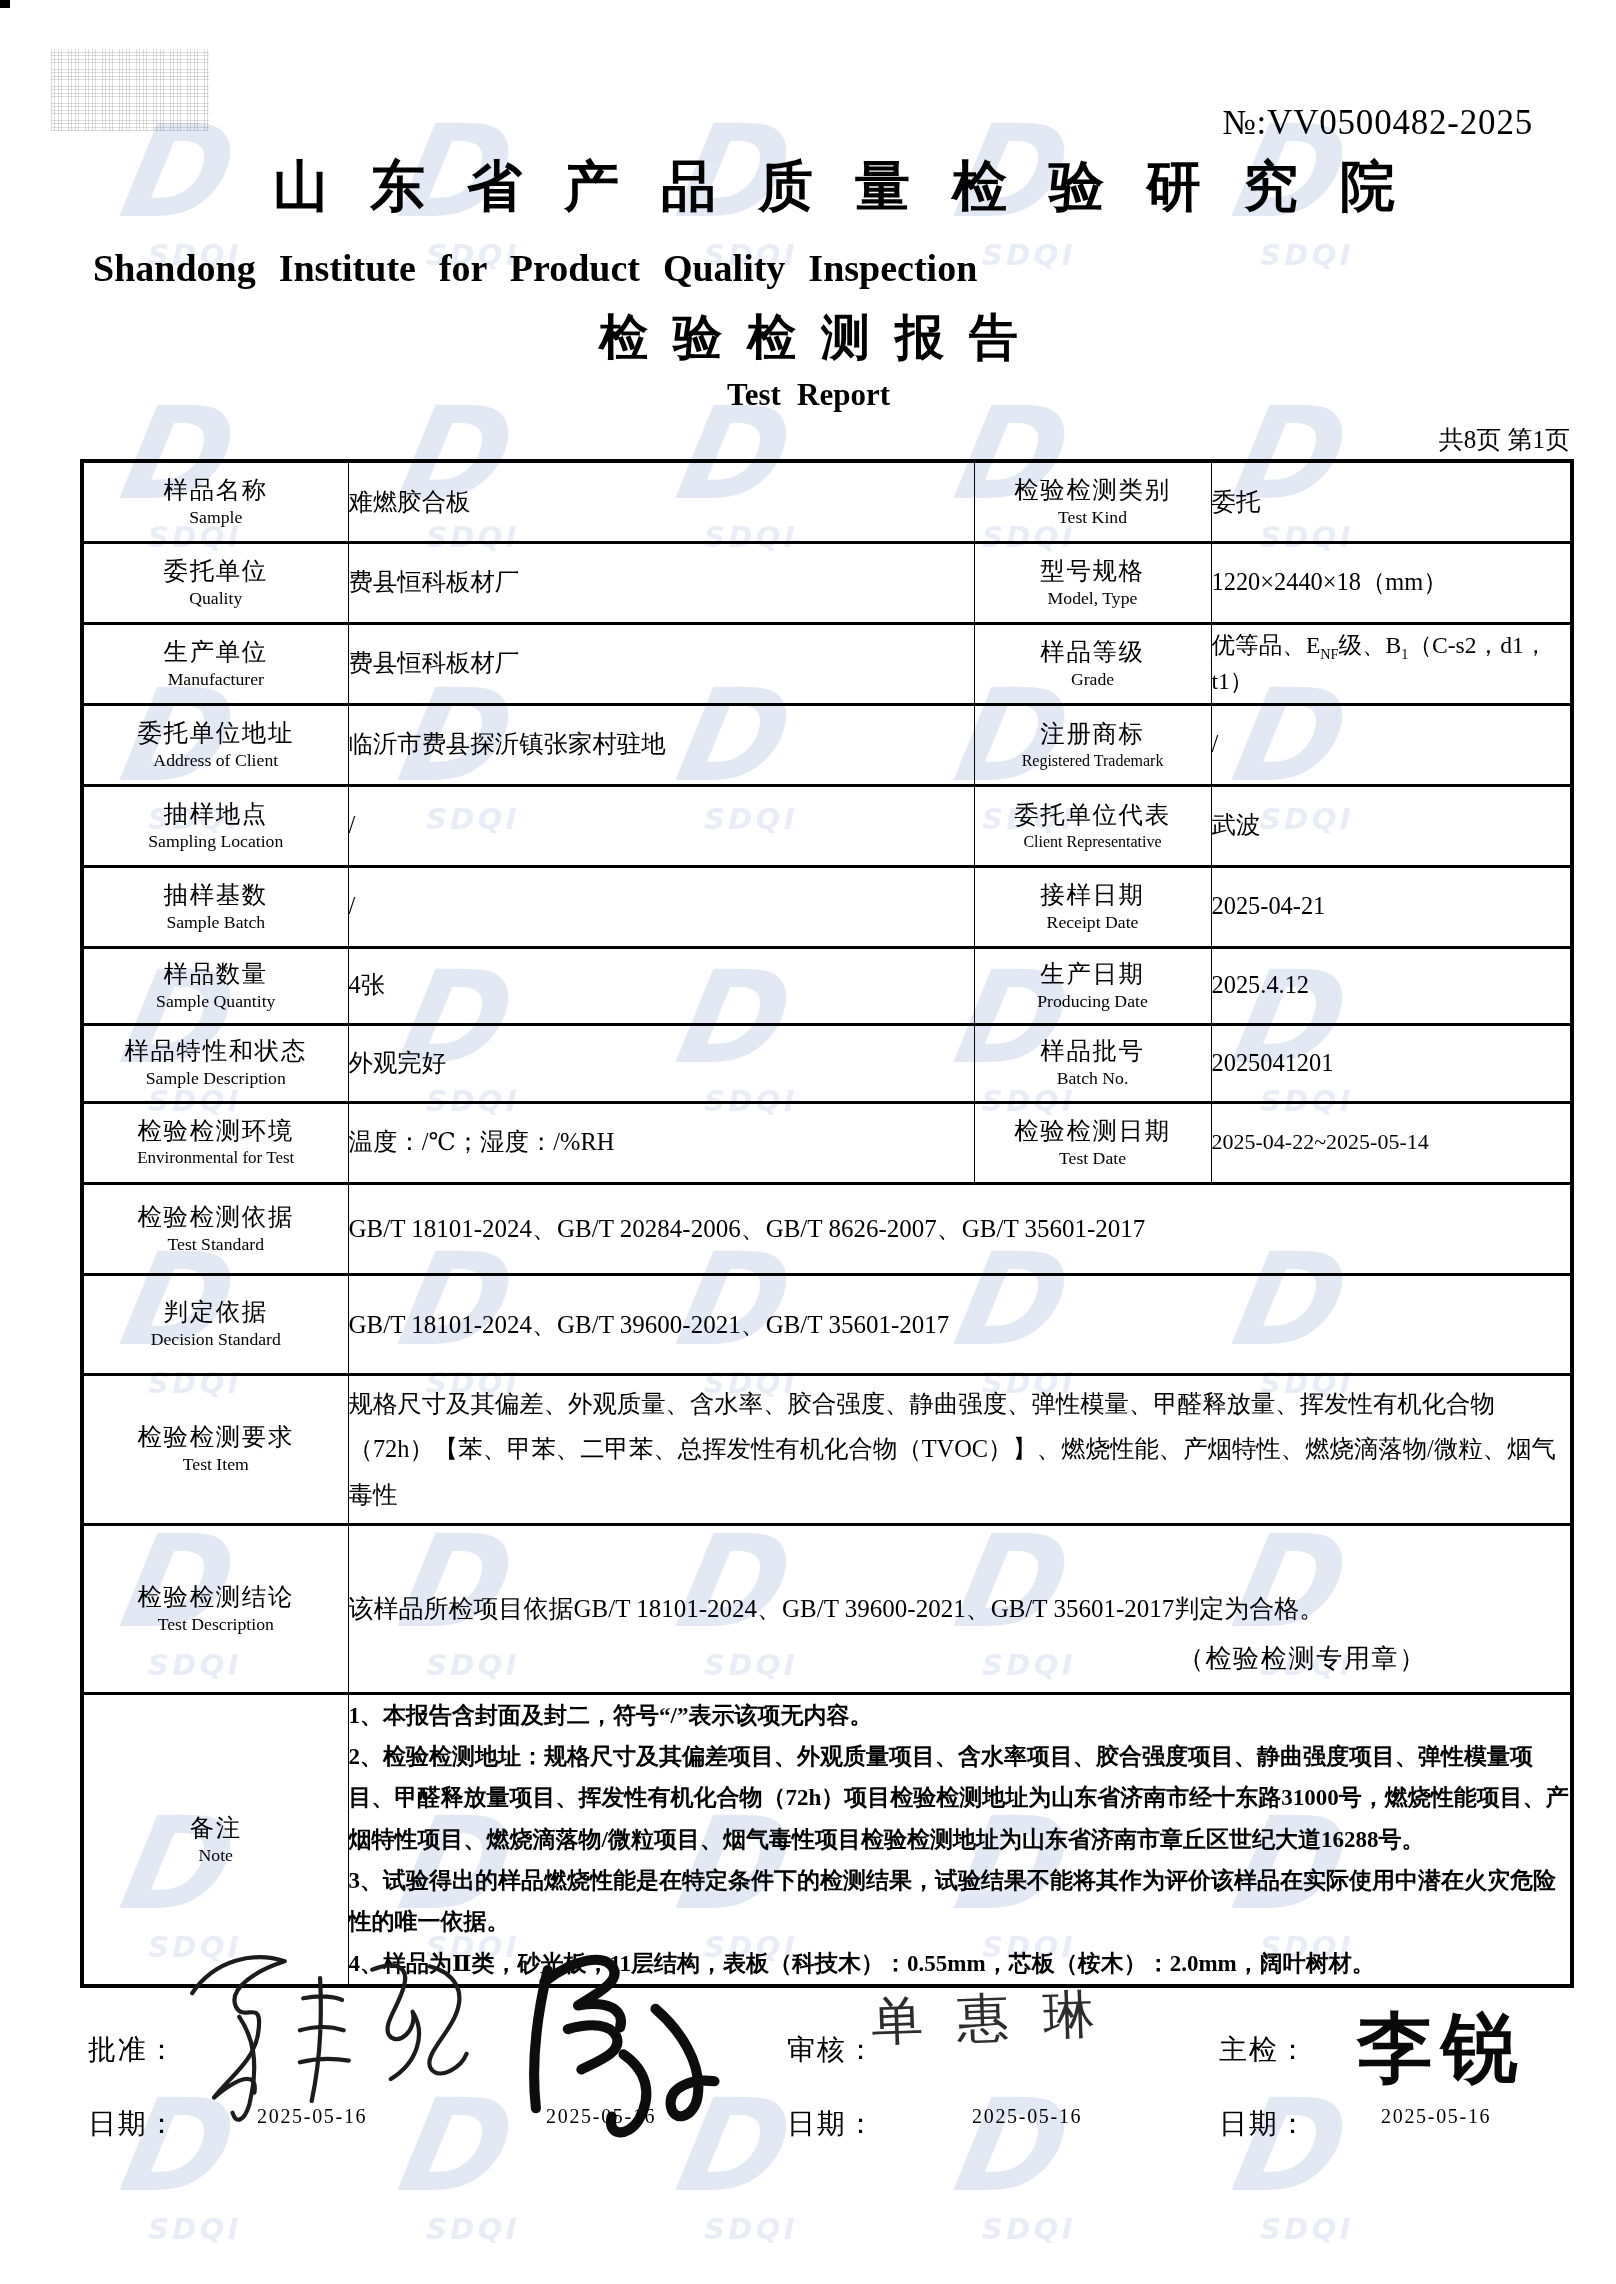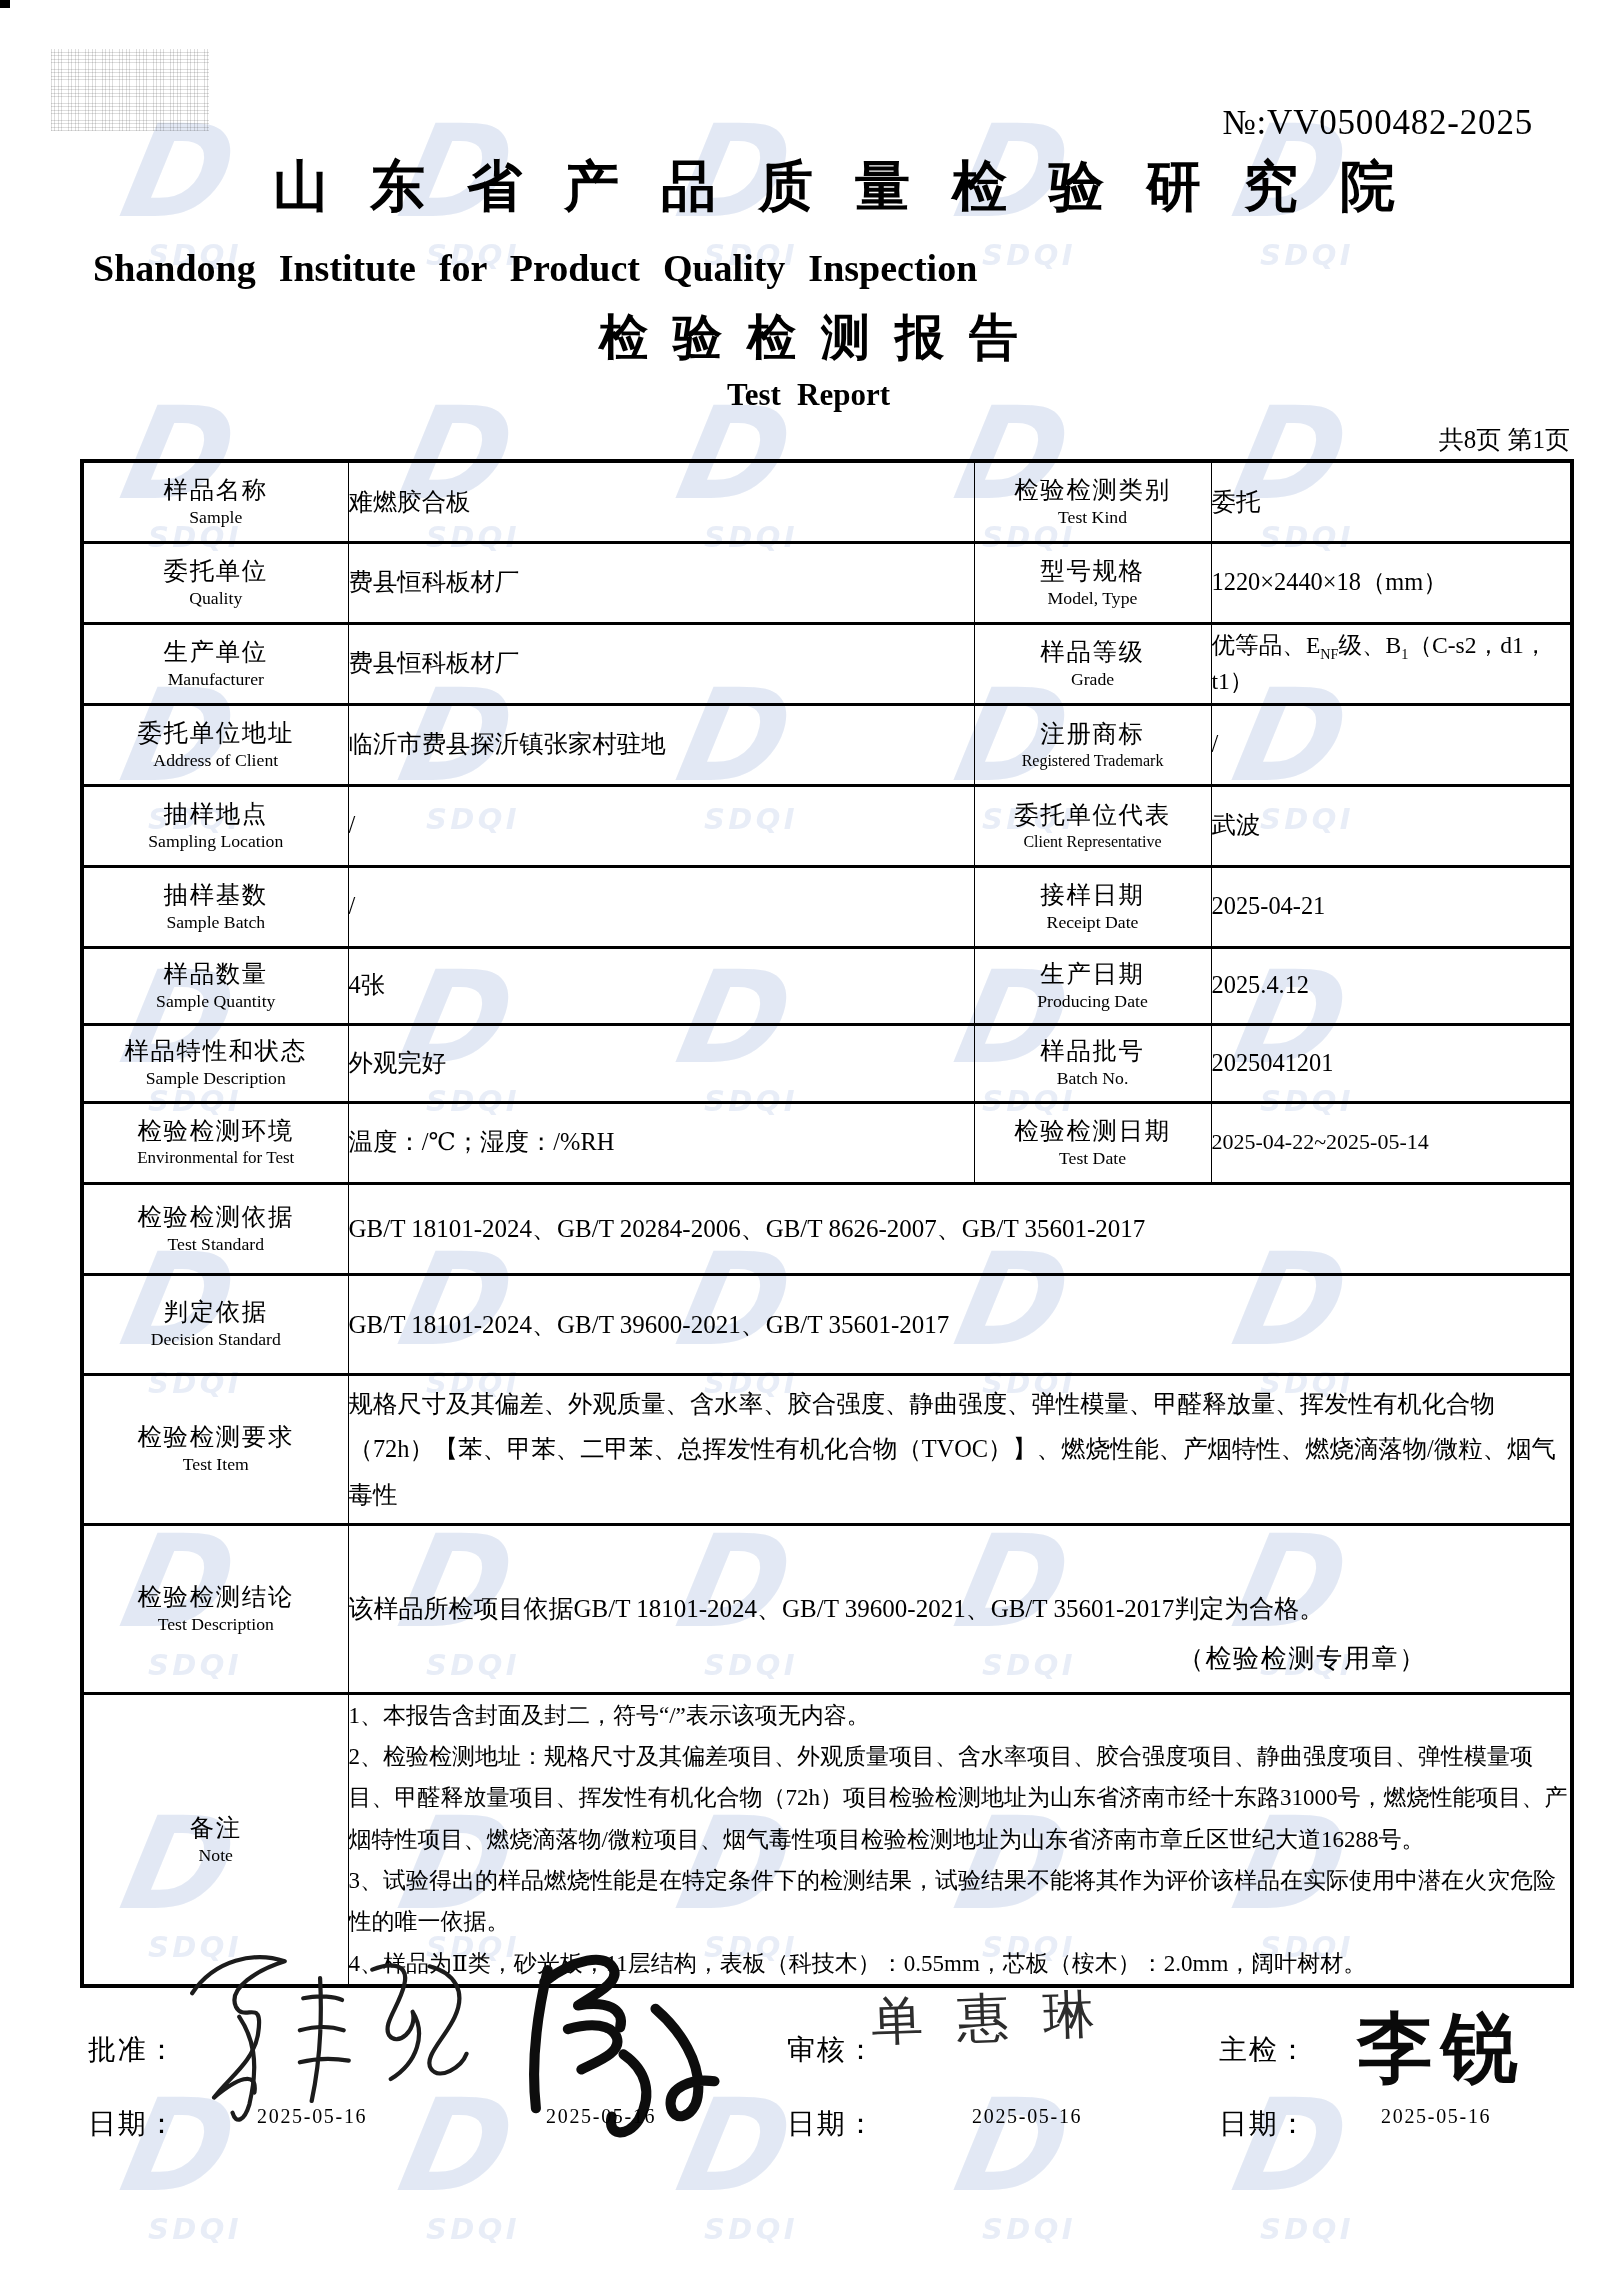--- a/index.html
+++ b/index.html
@@ -58,21 +58,21 @@
   td.lbl{text-align:center;}
   td.lbl .cn{font-size:24.4px;letter-spacing:1.7px;line-height:1.25;}
   td.lbl .en{font-size:17.7px;line-height:1.2;margin-top:1.7px;}
   td.val{text-align:left;font-size:24.4px;line-height:1.4;padding:0 6.7px;}
   td.val sub{font-size:0.6em;}
   td.wide{text-align:left;padding:0 13.5px;font-size:25px;}
   td.itemcell{vertical-align:top;padding-top:8.4px;line-height:1.85;font-size:24.4px;}
   td.conccell{position:relative;vertical-align:top;padding-top:13.5px;line-height:1.9;font-size:25px;}
   .stamp-note{position:absolute;right:143px;bottom:8.4px;font-size:26px;letter-spacing:1.7px;}
   td.notecell{vertical-align:middle;padding:10px 13.5px;font-size:23px;line-height:1.8;}
-  .note-line{text-align:left;}
+  .note-line{text-align:left;font-weight:bold;}
   
   .sig-label{position:absolute;font-size:28px;letter-spacing:1.7px;}
   .date-label{position:absolute;font-size:28px;letter-spacing:1.7px;}
   .date-val{position:absolute;font-size:20px;letter-spacing:1.7px;}
   .sig-svg{position:absolute;}
   .sig-text-review{
     position:absolute;left:871px;top:1983px;font-size:52px;letter-spacing:34px;
     color:#2d2d2d;transform:rotate(-2deg);white-space:nowrap;
   }
   .sig-text-chief{

